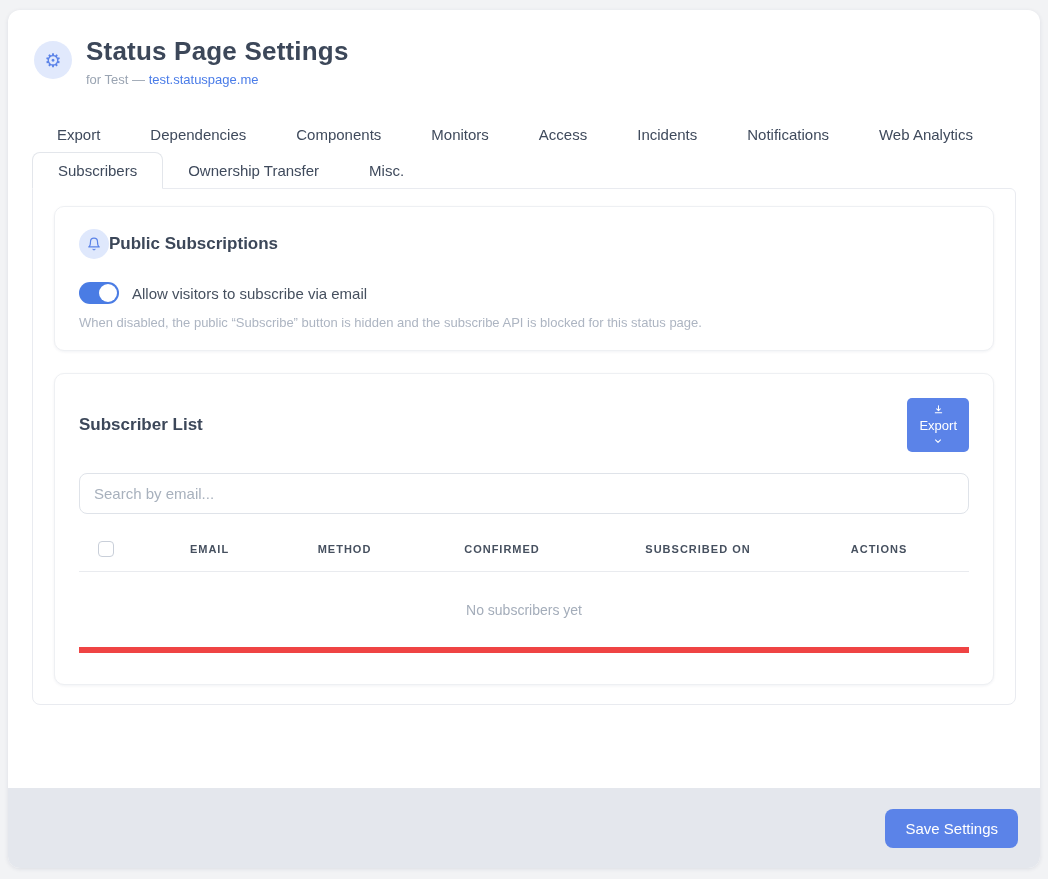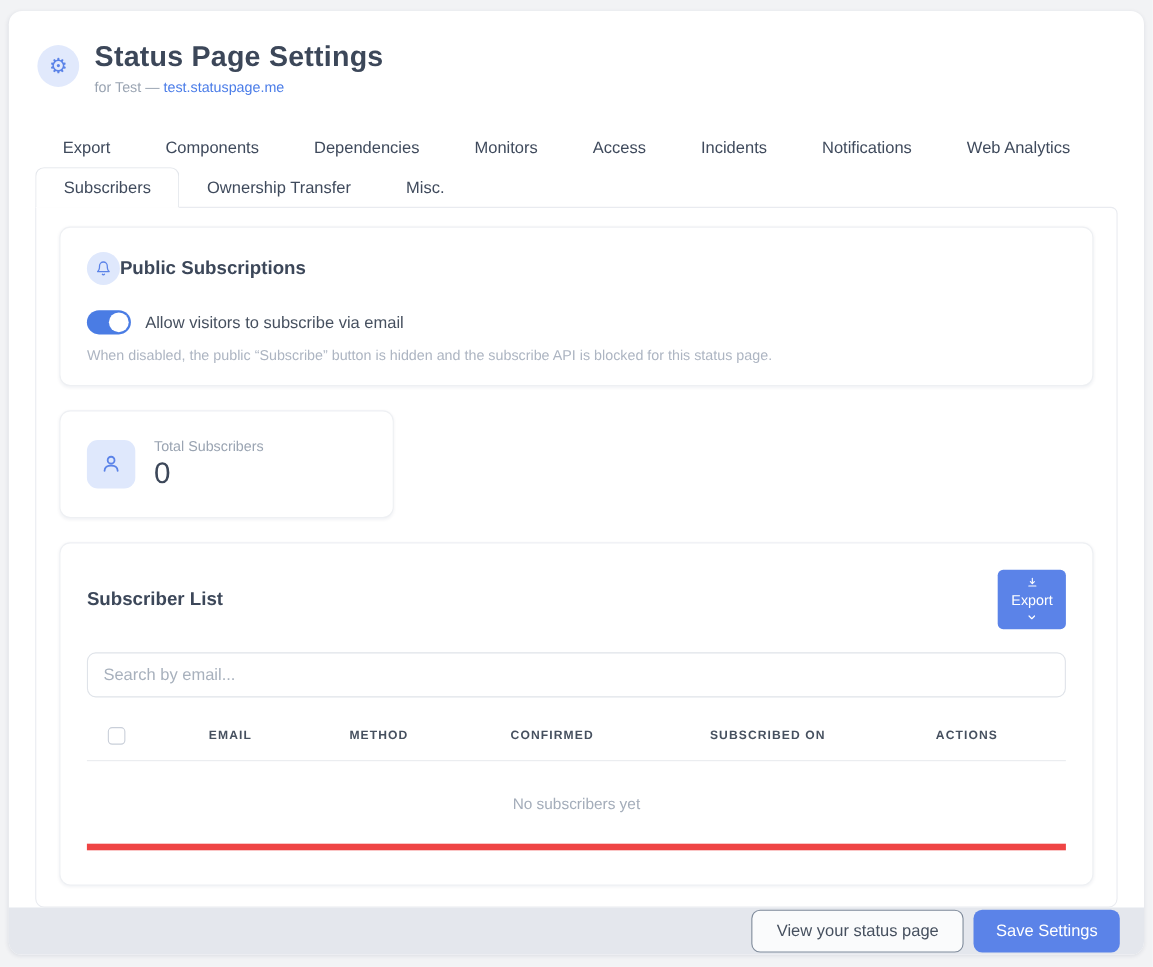--- a/index.html
+++ b/index.html
@@ -168,22 +168,22 @@
       <div class="page-title">Status Page Settings</div>
       <div class="page-subtitle">
         <span>for Test — </span><a href="#">test.statuspage.me</a>
       </div>
     </div>
   </div>
 
   <div class="tabs-wrap">
     <div class="tab-row">
       <button class="tab">Export</button>
+      <button class="tab">Dependencies</button>
       <button class="tab">Components</button>
-      <button class="tab">Dependencies</button>
       <button class="tab">Monitors</button>
       <button class="tab">Access</button>
       <button class="tab">Incidents</button>
       <button class="tab">Notifications</button>
       <button class="tab">Web Analytics</button>
     </div>
     <div class="tab-row tab-row2">
       <button class="tab active">Subscribers</button>
       <button class="tab">Ownership Transfer</button>
       <button class="tab">Misc.</button>
@@ -204,32 +204,20 @@
       </div>
       <div class="toggle-row">
         <div class="toggle">
           <div class="toggle-knob"></div>
         </div>
         <div class="toggle-label">Allow visitors to subscribe via email</div>
       </div>
       <div class="helper-text">When disabled, the public “Subscribe” button is hidden and the subscribe API is blocked for this status page.</div>
     </div>
 
-    <div class="card card-stats">
-      <div class="user-badge">
-        <svg class="icon-svg" width="22" height="22" viewBox="0 0 24 24" fill="none" stroke="#5b83e8" stroke-width="1.8" stroke-linecap="round" stroke-linejoin="round">
-            <circle cx="12" cy="8" r="3.4"></circle>
-            <path d="M5.5 18.5c0-3.4 3-5.2 6.5-5.2s6.5 1.8 6.5 5.2"></path>
-          </svg>
-      </div>
-      <div>
-        <div class="stats-label">Total Subscribers</div>
-        <div class="stats-value">0</div>
-      </div>
-    </div>
 
     <div class="card card-list">
       <div class="list-head">
         <div class="list-title">Subscriber List</div>
         <button class="export-btn">
           <span>
             <svg class="icon-svg" width="11" height="11" viewBox="0 0 24 24" fill="none" stroke="#ffffff" stroke-width="2.2" stroke-linecap="round" stroke-linejoin="round">
                 <path d="M12 4v10"></path>
                 <path d="M8 10.5l4 4 4-4"></path>
                 <path d="M5 19h14"></path>
@@ -256,17 +244,16 @@
           <div class="th">ACTIONS</div>
         </div>
         <div class="empty-row">No subscribers yet</div>
         <div class="table-bottom-pad"></div>
       </div>
     </div>
 
   </div>
 
   <div class="footer-bar">
-    <button class="btn-outline">View your status page</button>
     <button class="btn-primary">Save Settings</button>
   </div>
 
 </div>
 
 </body></html>

